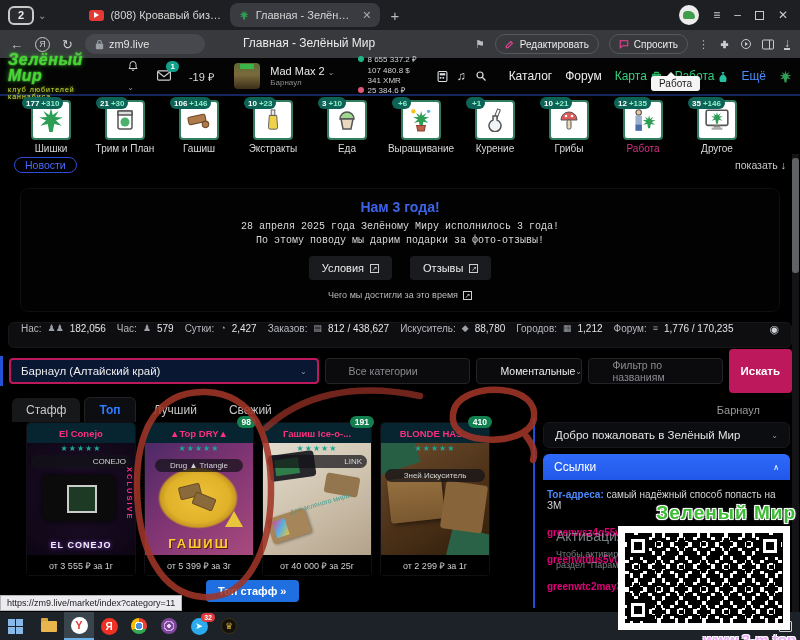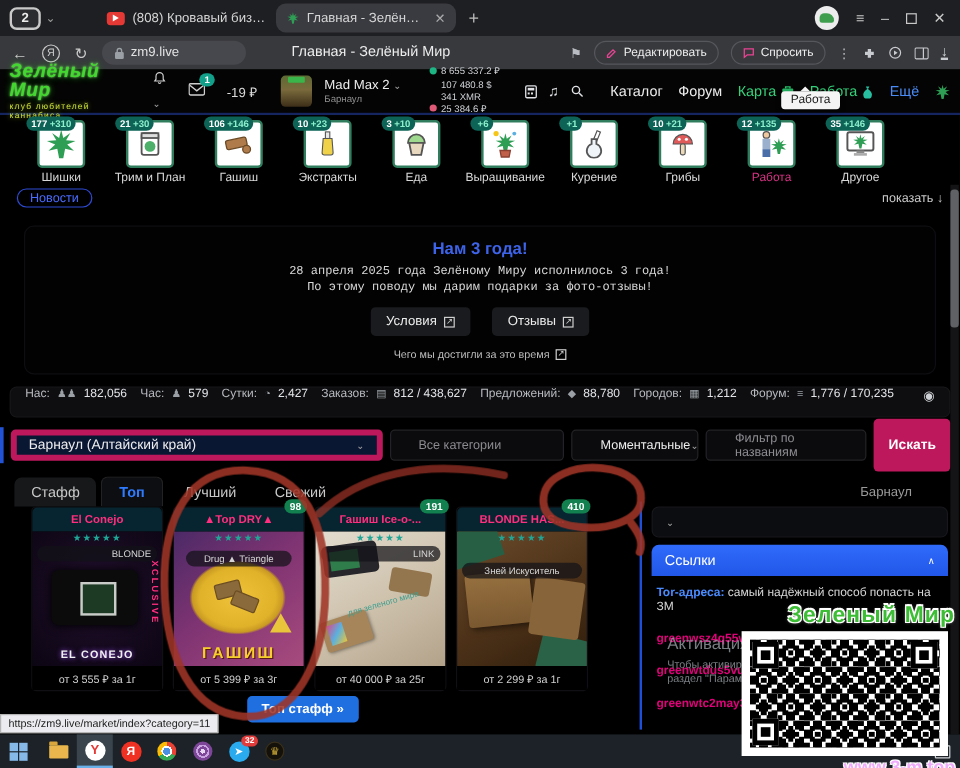--- a/index.html
+++ b/index.html
@@ -103,21 +103,21 @@
   .statsbar{margin:10px 8px 0;height:26px;background:#0e0e10;border:1px solid #17171a;border-radius:6px;
     display:flex;align-items:flex-start;padding:0 12px;gap:4px;font-size:10px;color:#c9ccd1;white-space:nowrap;}
   .statlbl{color:#b6b9be;margin-left:7px;}
   .staticon{color:#9aa0a6;font-size:9px;margin:0 2px;}
   .statval{color:#e2e4e8;}
   .statsend{margin-left:auto;color:#cfd2d6;font-size:11px;}
 
   
   .filterbar{margin-top:8px;height:30px;display:flex;align-items:center;gap:6px;padding:0 8px 0 6px;
     border-left:3px solid #2153d4;}
-  .cityselect{width:316px;height:26px;background:#0a1733;border:5px solid #be185d;border-radius:4px;
+  .cityselect{width:316px;height:26px;background:#0a1733;border:2px solid #be185d;border-radius:4px;
     display:flex;align-items:center;justify-content:space-between;padding:0 10px;font-size:11.5px;color:#ececec;}
   .fin{height:26px;background:#0b0b0d;border:1px solid #232327;border-radius:4px;display:flex;
     align-items:center;padding:0 23px;font-size:10.5px;color:#8b8b90;}
   .fin.sel{color:#ececec;justify-content:space-between;}
   .w1{width:148px;} .w2{width:106px;} .w3{width:136px;}
   .searchbtn{margin-left:auto;height:44px;background:#be185d;border-radius:4px;color:#fff;font-weight:bold;
     font-size:11.5px;display:flex;align-items:center;padding:0 12px;}
 
   
   .tabsrow{margin-top:8px;height:28px;display:flex;align-items:flex-end;padding:0 12px;gap:4px;font-size:12px;}
@@ -570,21 +570,21 @@
         <span class="statval">182,056</span>
       <span class="statlbl">Час:</span>
         <span class="staticon">♟</span>
         <span class="statval">579</span>
       <span class="statlbl">Сутки:</span>
         <span class="staticon">◔</span>
         <span class="statval">2,427</span>
       <span class="statlbl">Заказов:</span>
         <span class="staticon">▤</span>
         <span class="statval">812 / 438,627</span>
-      <span class="statlbl">Предложений:</span>
+      <span class="statlbl">Искуситель:</span>
         <span class="staticon">◆</span>
         <span class="statval">88,780</span>
       <span class="statlbl">Городов:</span>
         <span class="staticon">▦</span>
         <span class="statval">1,212</span>
       <span class="statlbl">Форум:</span>
         <span class="staticon">≡</span>
         <span class="statval">1,776 / 170,235</span>
       <span class="statsend">◉</span>
     </div>
@@ -612,21 +612,21 @@
     </div>
 
     <div class="content">
       <div class="products">
 
         <div class="pcard">
 
           <div class="ptitle">El Conejo</div>
           <div class="pimg img1">
             <div class="stars">★★★★★</div>
-            <div class="tagpill ta-r">BLONDE</div>
+            <div class="tagpill ta-r">CONEJO</div>
             <div class="vert">XCLUSIVE</div>
             <div class="photo"></div>
             <div class="cap1">EL CONEJO</div>
           </div>
           <div class="pprice">от 3 555 ₽ за 1г</div>
         </div>
 
         <div class="pcard">
           <span class="pbadge">98</span>
           <div class="ptitle">▲Top DRY▲</div>
@@ -668,20 +668,21 @@
             <div class="tagpill ta-c" style="top:26px">Зней Искуситель</div>
           </div>
           <div class="pprice">от 2 299 ₽ за 1г</div>
         </div>
 
         <div class="topstaff">Топ стафф »</div>
       </div>
 
       <aside class="sidebar">
         <div class="sbwelcome">
+          <span>Добро пожаловать в Зелёный Мир</span>
           <span class="hdr-chev">⌄</span>
         </div>
         <div class="sblinks">
           <span>Ссылки</span>
           <span class="hdr-chev" style="color:#fff">∧</span>
         </div>
         <div class="sbbody">
           <div><span class="torlbl">Tor-адреса:</span><span class="tortxt"> самый надёжный способ попасть на ЗМ</span></div>
           <div class="onion">greenwsz4q55w5qmlgttw7gx...</div>
           <div class="onion">greenwtdus5vuvdjydvpums7goc...</div>

